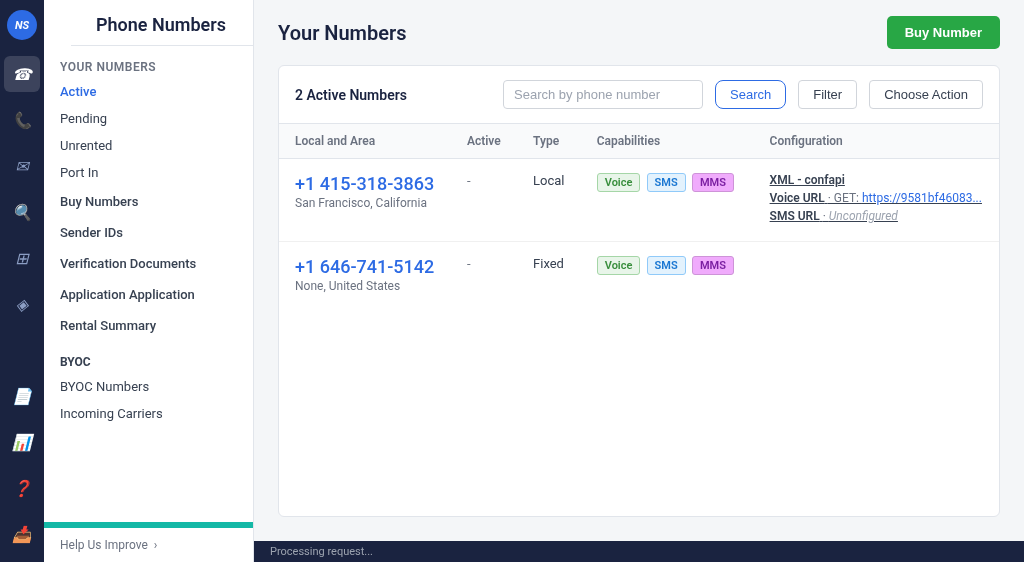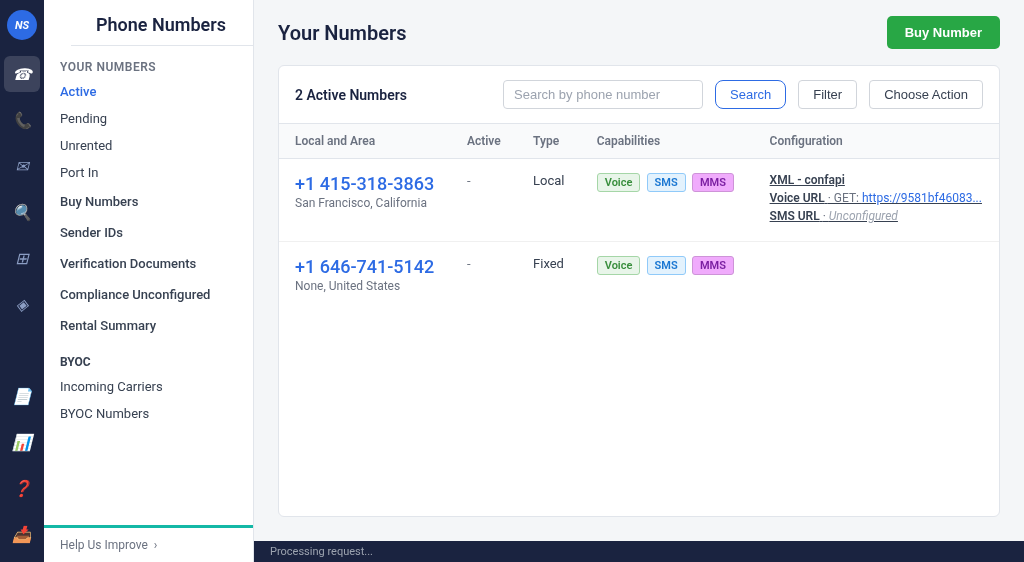--- a/index.html
+++ b/index.html
@@ -79,21 +79,21 @@
     .sidebar-item.active { color: #2d6be4; font-weight: 500; }
     .sidebar-main-item {
       padding: 8px 16px;
       cursor: pointer;
       color: #374151;
       font-size: 13px;
       font-weight: 500;
     }
     .sidebar-footer {
       margin-top: auto;
-      border-top: 3px solid #14b8a6;
+      border-top: 6px solid #14b8a6;
     }
     .sidebar-footer-item {
       padding: 10px 16px;
       font-size: 12px;
       color: #6b7280;
       cursor: pointer;
       display: flex;
       align-items: center;
       gap: 6px;
     }
@@ -273,26 +273,26 @@
 
   <div class="sidebar-section-title">Your Numbers</div>
   <div class="sidebar-item active">Active</div>
   <div class="sidebar-item">Pending</div>
   <div class="sidebar-item">Unrented</div>
   <div class="sidebar-item">Port In</div>
 
   <div class="sidebar-main-item">Buy Numbers</div>
   <div class="sidebar-main-item">Sender IDs</div>
   <div class="sidebar-main-item">Verification Documents</div>
-  <div class="sidebar-main-item">Compliance Unconfigured</div>
+  <div class="sidebar-main-item">Application Application</div>
   <div class="sidebar-main-item">Rental Summary</div>
 
   <div class="byoc-section-title">BYOC</div>
+  <div class="sidebar-item">BYOC Numbers</div>
   <div class="sidebar-item">Incoming Carriers</div>
-  <div class="sidebar-item">BYOC Numbers</div>
 
   <div class="sidebar-footer">
     <div class="sidebar-footer-item">
       <span>Help Us Improve</span>
       <span>›</span>
     </div>
   </div>
 </div>
 
 <div class="main">

